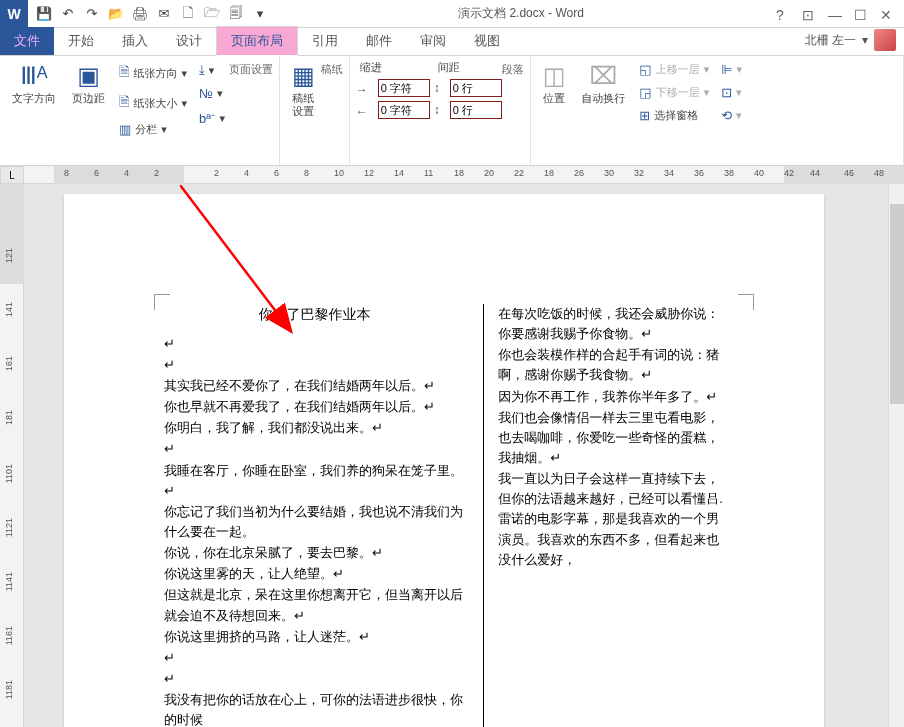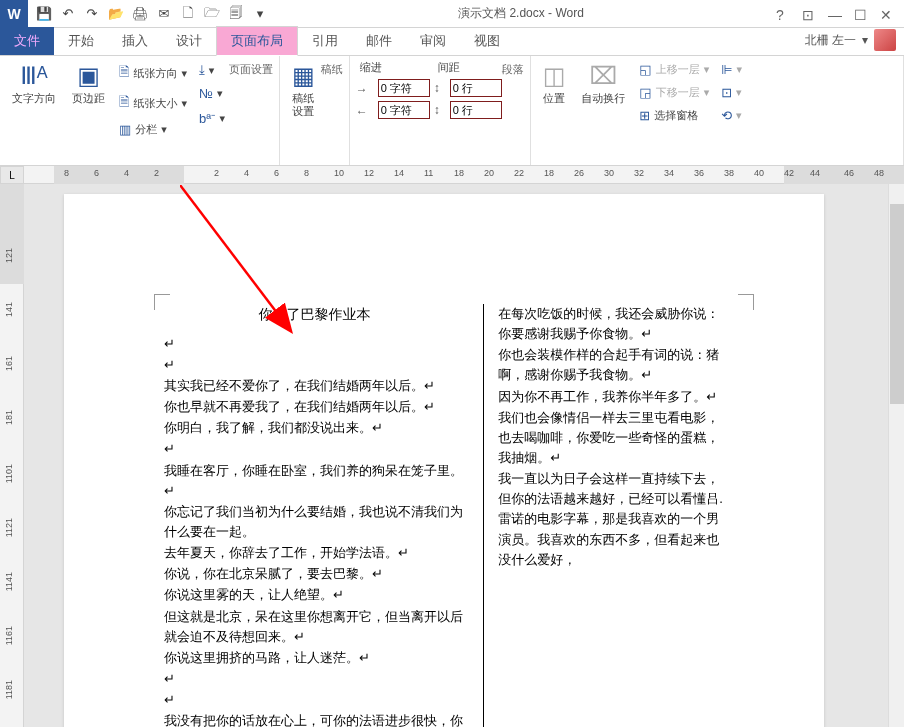--- a/index.html
+++ b/index.html
@@ -268,21 +268,20 @@
           <div class="doc-title">你去了巴黎作业本</div>
           <div id="col-left-content">
               <div class="para">↵</div>
               <div class="para">↵</div>
               <div class="para">其实我已经不爱你了，在我们结婚两年以后。↵</div>
               <div class="para">你也早就不再爱我了，在我们结婚两年以后。↵</div>
               <div class="para">你明白，我了解，我们都没说出来。↵</div>
               <div class="para">↵</div>
               <div class="para">我睡在客厅，你睡在卧室，我们养的狗呆在笼子里。↵</div>
               <div class="para">你忘记了我们当初为什么要结婚，我也说不清我们为什么要在一起。</div>
-              <div class="para">去年夏天，你辞去了工作，开始学法语。↵</div>
               <div class="para">你说，你在北京呆腻了，要去巴黎。↵</div>
               <div class="para">你说这里雾的天，让人绝望。↵</div>
               <div class="para">但这就是北京，呆在这里你想离开它，但当离开以后就会迫不及待想回来。↵</div>
               <div class="para">你说这里拥挤的马路，让人迷茫。↵</div>
               <div class="para">↵</div>
               <div class="para">↵</div>
               <div class="para">我没有把你的话放在心上，可你的法语进步很快，你的时候</div>
             </div>
         </div>
         <div class="col col-right">

